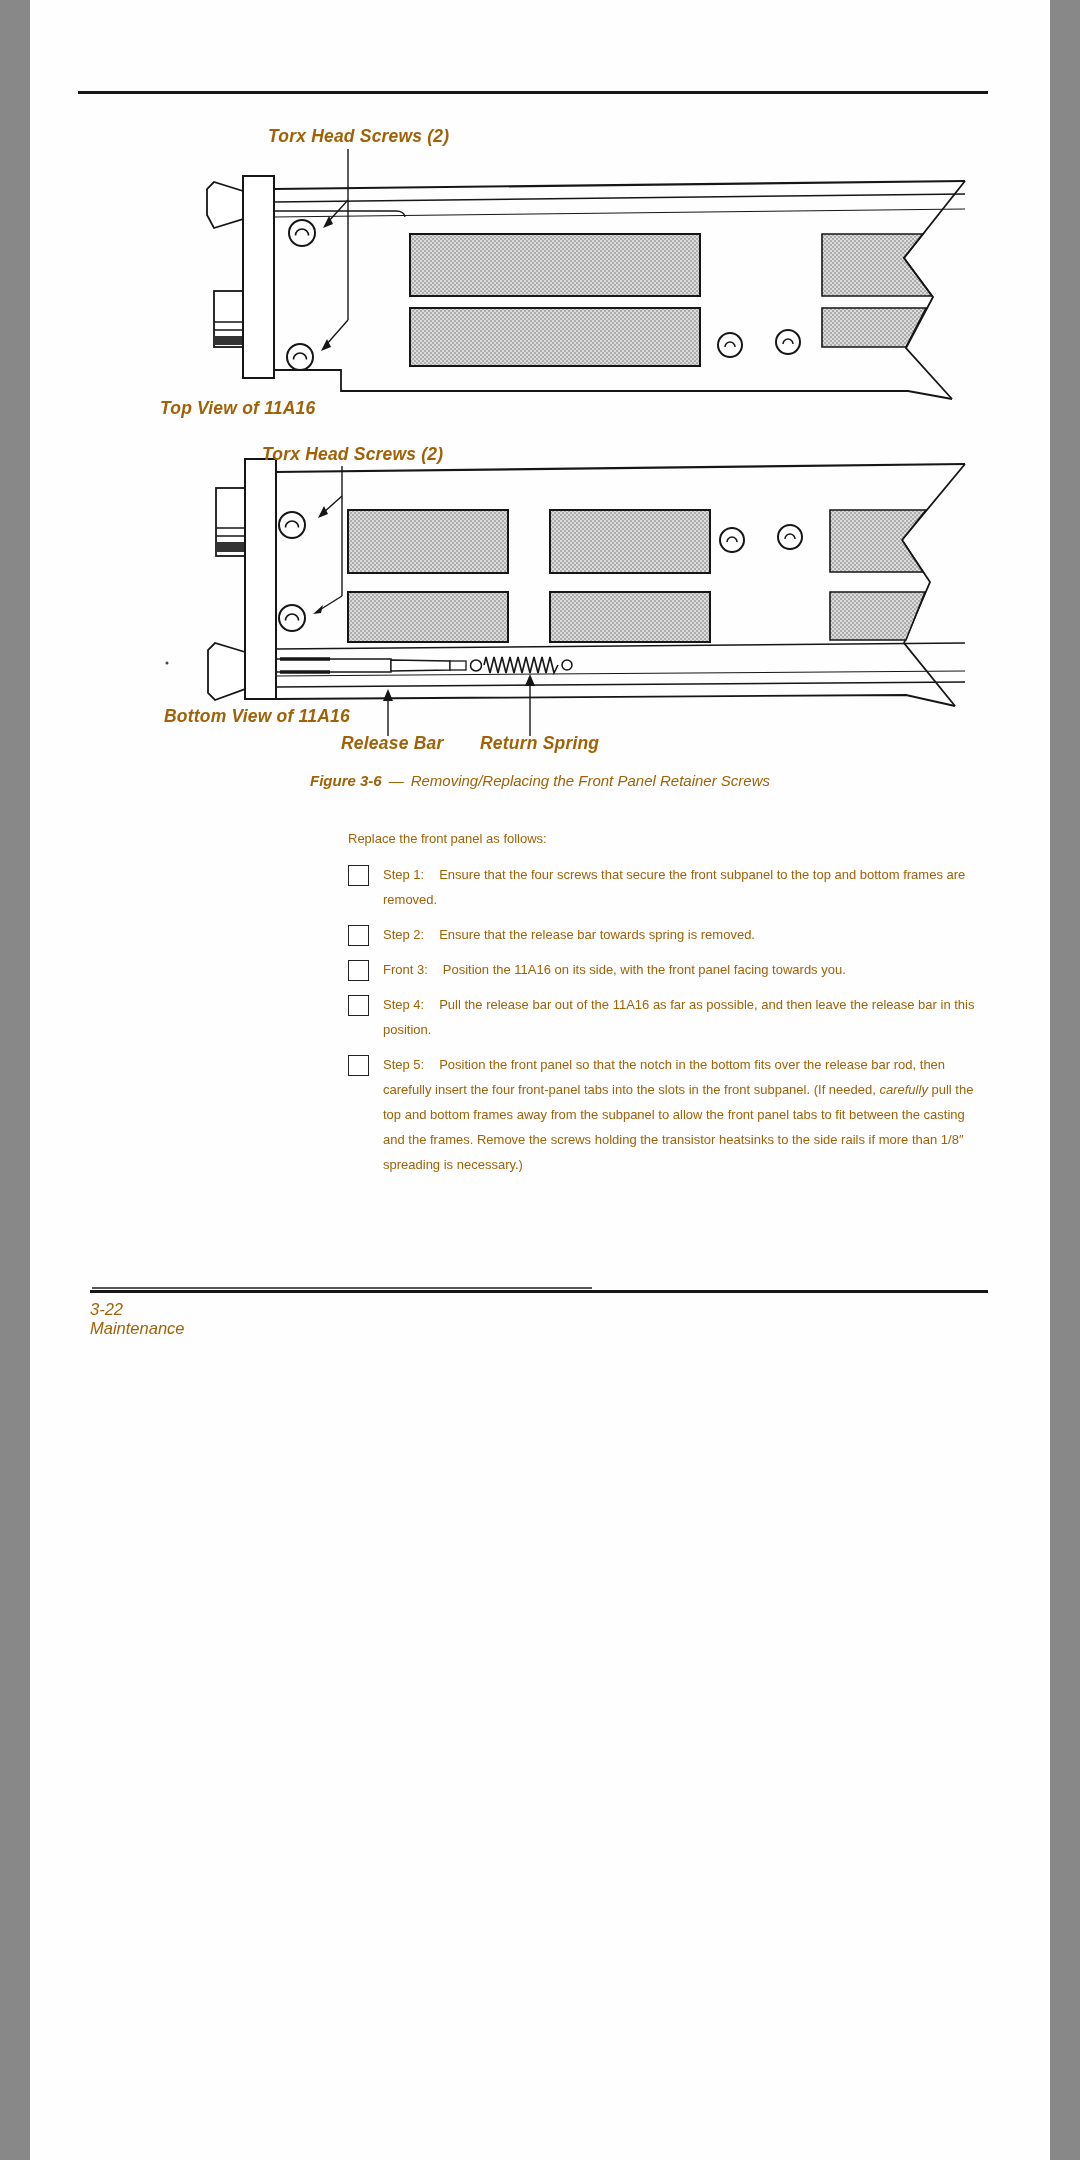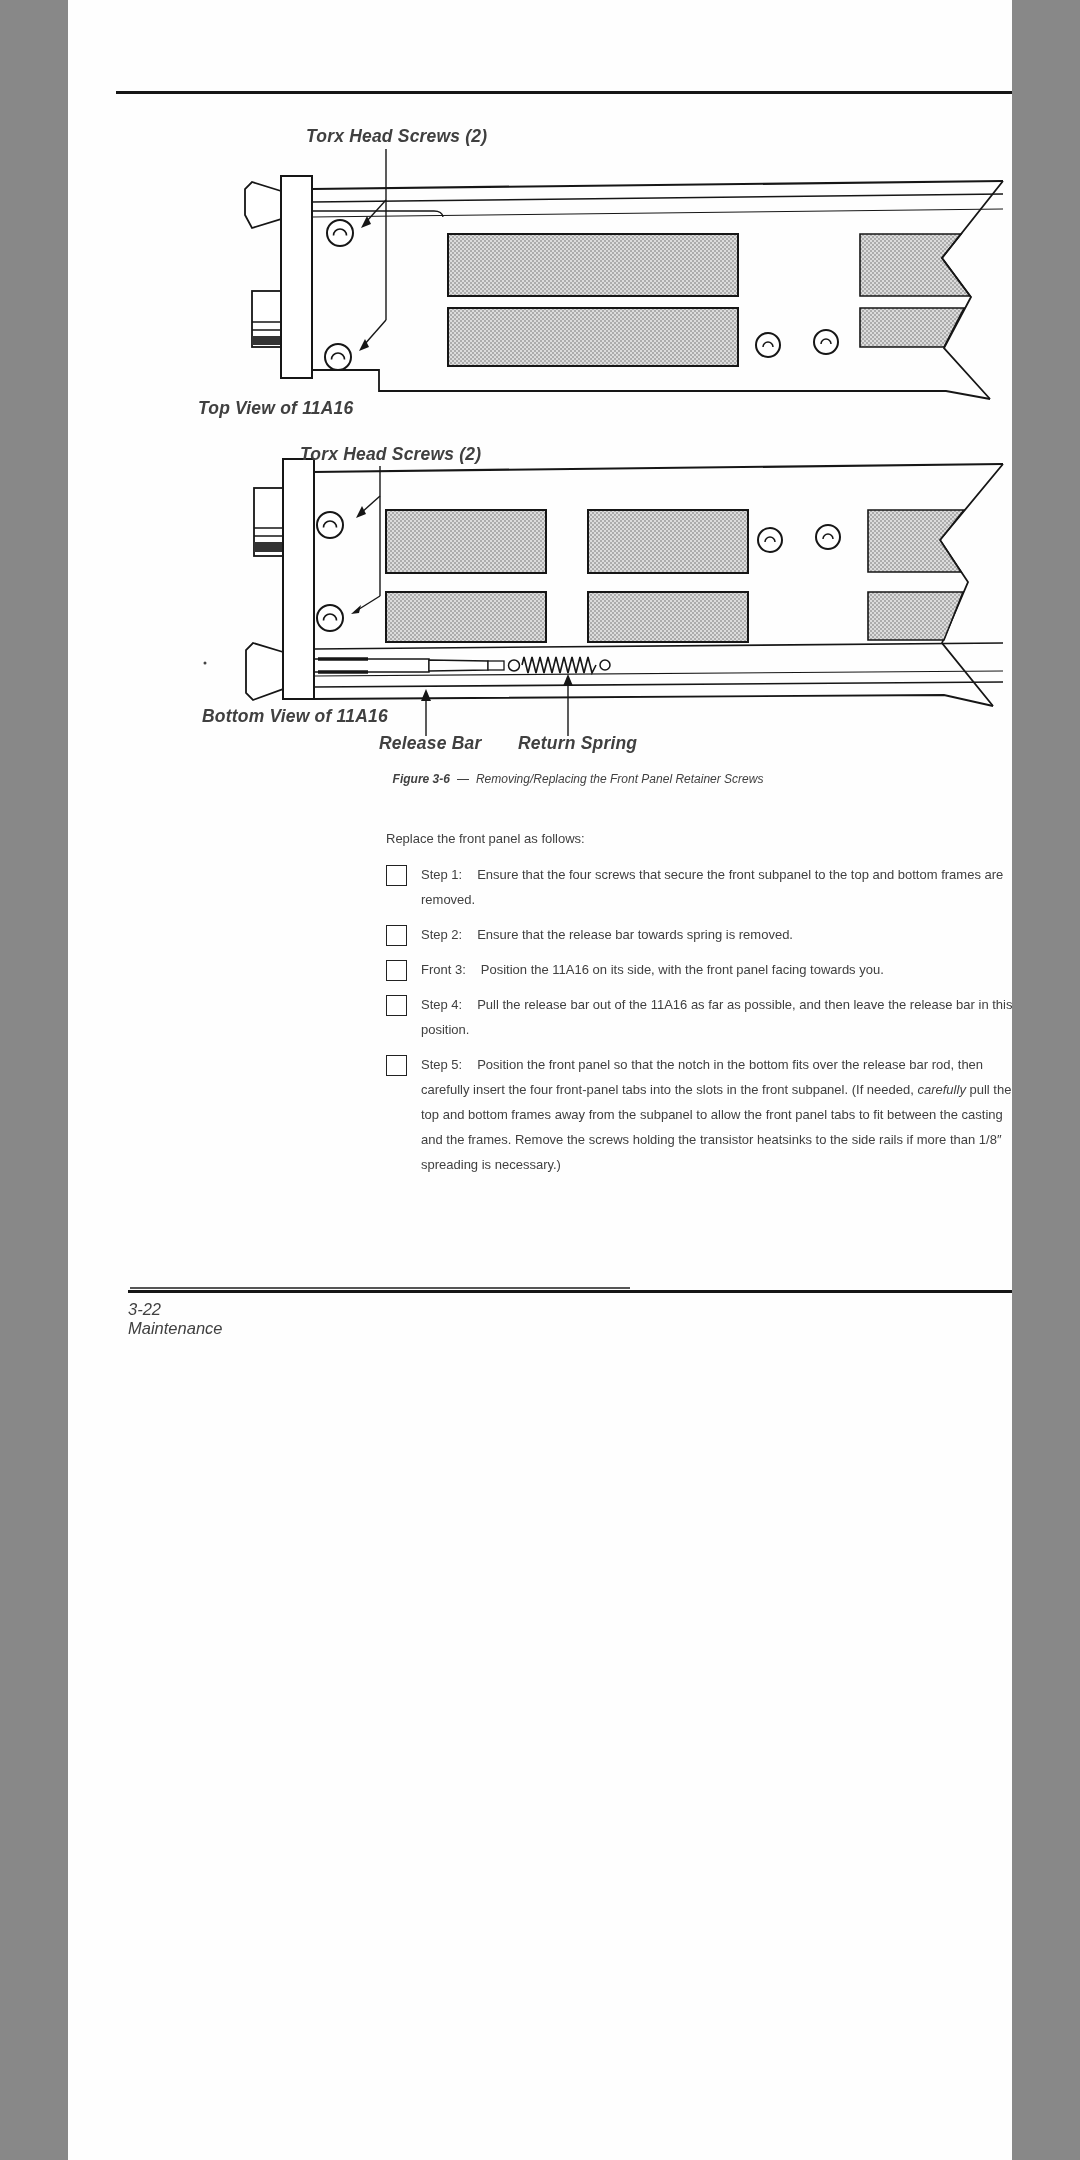--- a/index.html
+++ b/index.html
@@ -1,28 +1,28 @@
 <!DOCTYPE html>
 <html><head>
 <meta charset="utf-8">
 <style>
   html,body { margin:0; padding:0; background:#888; }
   .page {
-    position:relative; width:944px; height:2160px; margin:0 auto;
-    background:#fefefe; color:#404040;
+    position:relative; width:1020px; height:2160px; margin:0 auto;
+    background:#fefefe; color:#a16207;
     font-family:"Liberation Sans", sans-serif; overflow:hidden;
   }
   .rule { position:absolute; background:#161616; }
   .fig-label {
     position:absolute; font-weight:bold; font-style:italic;
     font-size:17.5px; letter-spacing:0.2px; white-space:nowrap;
   }
   .fig-caption {
     position:absolute; left:100px; top:772px; width:820px;
-    text-align:center; font-size:12px; font-style:italic; white-space:nowrap;
+    text-align:center; font-size:15px; font-style:italic; white-space:nowrap;
   }
   .fig-caption .lead { font-weight:bold; }
   .fig-caption .sep { margin:0 7px; }
   .drawing-svg { position:absolute; left:0; top:0; }
   .body-block { position:absolute; left:318px; top:826px; width:632px;
     font-size:13px; line-height:25px; }
   .intro { margin:0 0 11px 0; }
   .step { display:flex; align-items:flex-start; margin:0 0 10px 0; }
   .checkbox {
     width:19px; height:19px; border:1.7px solid #222; margin:3px 14px 0 0;

